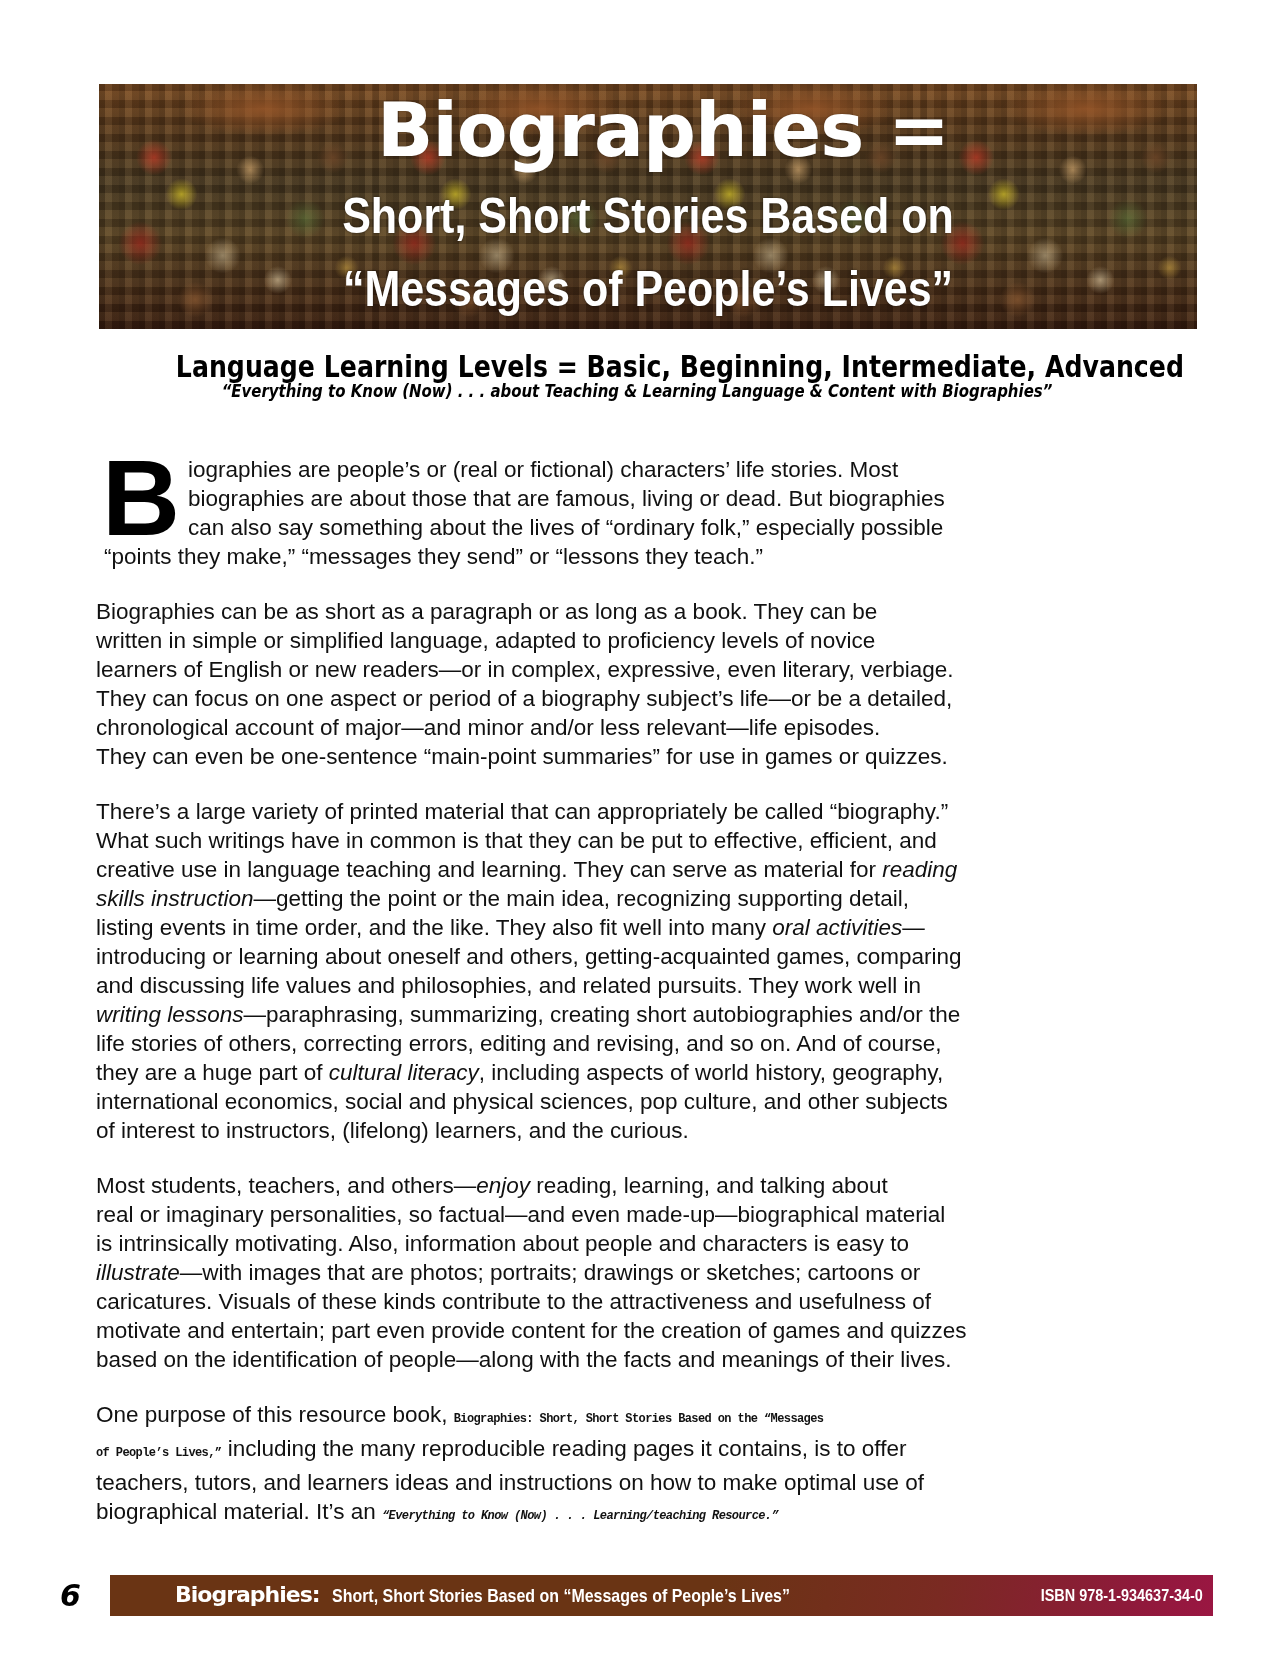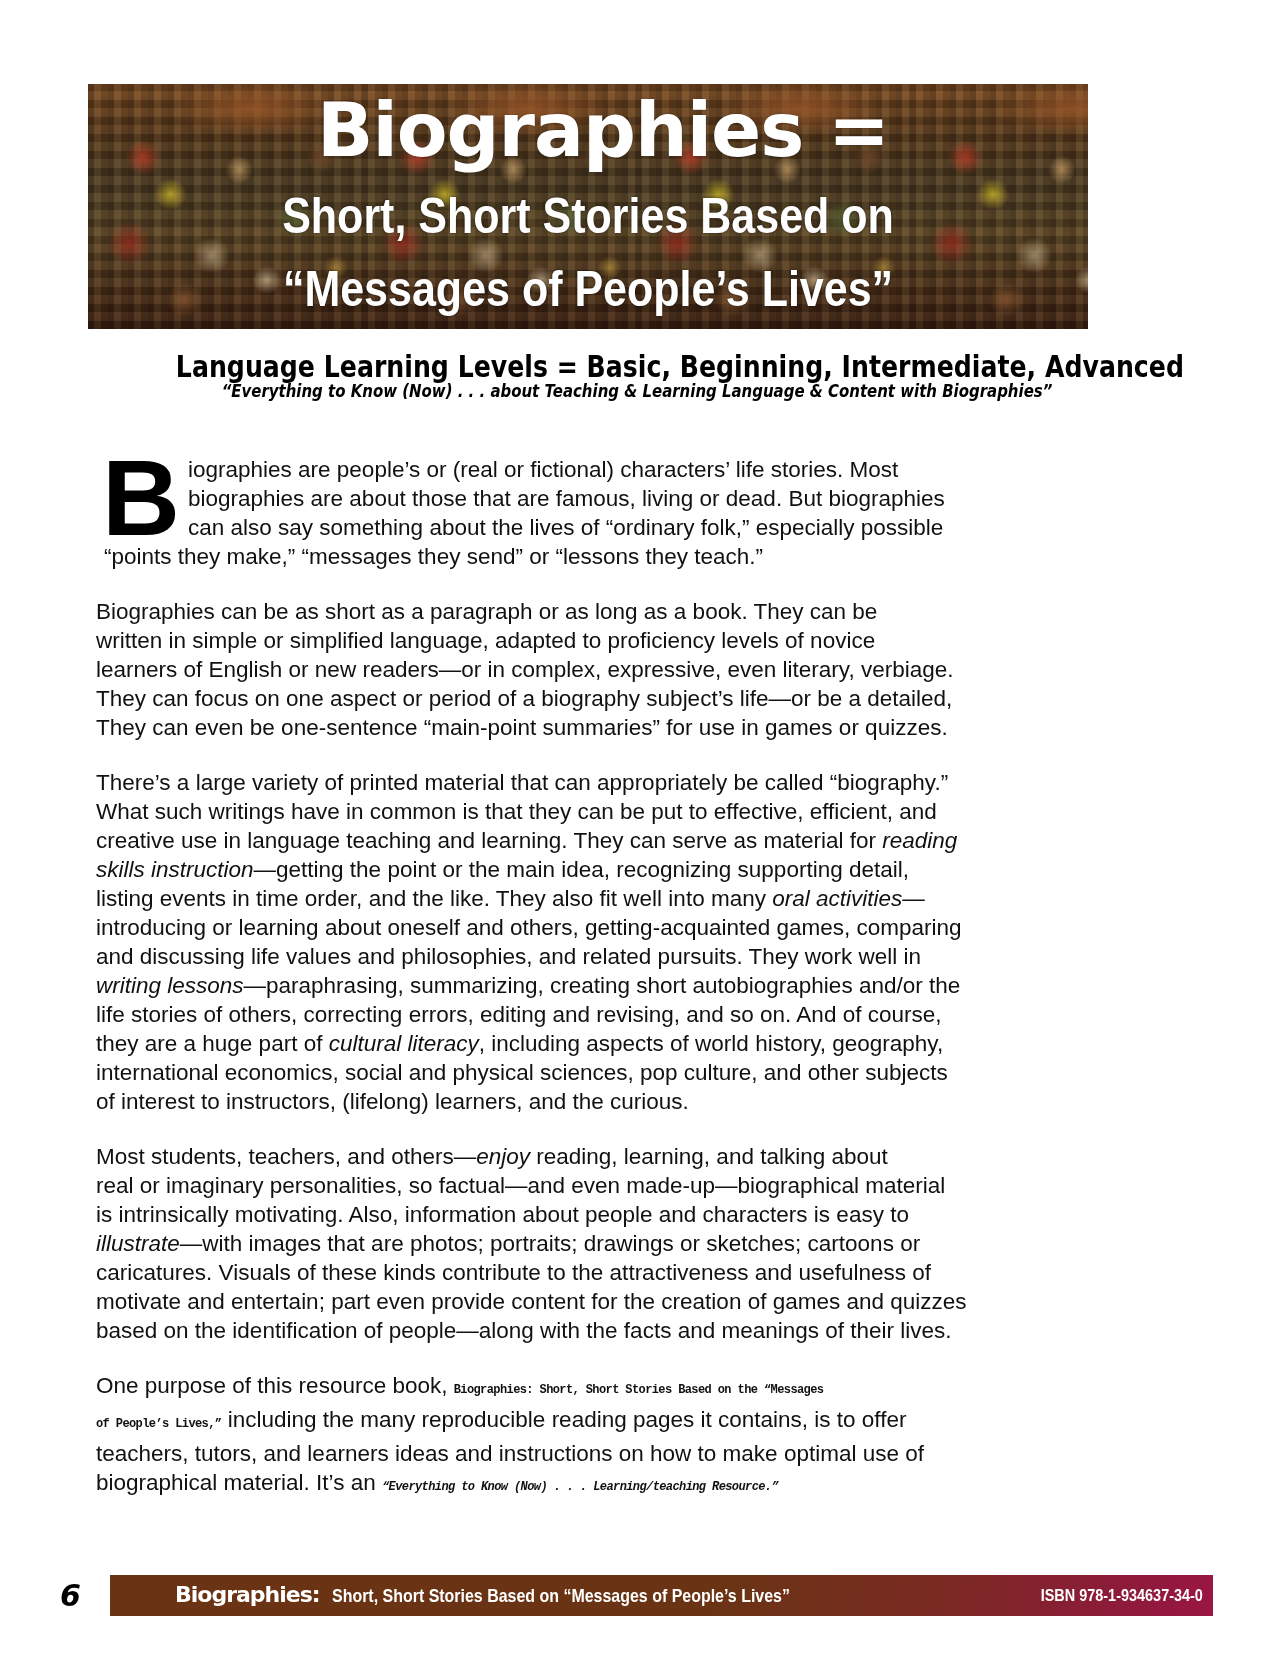--- a/index.html
+++ b/index.html
@@ -1,20 +1,20 @@
 <!DOCTYPE html>
 <html><head>
 <meta charset="utf-8">
 <style>
   html, body { margin: 0; padding: 0; background: #ffffff; }
   body { width: 1275px; height: 1662px; position: relative; overflow: hidden;
          font-family: "Liberation Sans", sans-serif; color: #111; }
 
   
-  .banner { position: absolute; left: 88px; top: 84px; width: 1000px; height: 245px; overflow: hidden;
+  .banner { position: absolute; left: 99px; top: 84px; width: 1098px; height: 245px; overflow: hidden;
             background: #a21caf; }
   .banner .tile { position: absolute; top: 0; height: 245px; width: 275px;
     background:
       radial-gradient(ellipse 120px 40px at 60% 10%, rgba(150,85,40,.85), rgba(0,0,0,0) 70%),
       radial-gradient(circle 18px at 20% 30%, rgba(200,60,40,.7), rgba(0,0,0,0) 100%),
       radial-gradient(circle 16px at 30% 45%, rgba(210,190,40,.75), rgba(0,0,0,0) 100%),
       radial-gradient(circle 14px at 55% 35%, rgba(225,180,120,.6), rgba(0,0,0,0) 100%),
       radial-gradient(circle 20px at 75% 55%, rgba(90,120,60,.55), rgba(0,0,0,0) 100%),
       radial-gradient(circle 22px at 15% 65%, rgba(170,40,30,.65), rgba(0,0,0,0) 100%),
       radial-gradient(circle 18px at 45% 70%, rgba(220,200,160,.55), rgba(0,0,0,0) 100%),
@@ -99,20 +99,21 @@
     <span class="ln">biographies are about those that are famous, living or dead. But biographies</span>
     <span class="ln">can also say something about the lives of “ordinary folk,” especially possible</span>
     <span class="ln" style="clear:both">“points they make,” “messages they send” or “lessons they teach.”</span>
   </p>
 
   <p>
     <span class="ln">Biographies can be as short as a paragraph or as long as a book. They can be</span>
     <span class="ln">written in simple or simplified language, adapted to proficiency levels of novice</span>
     <span class="ln">learners of English or new readers—or in complex, expressive, even literary, verbiage.</span>
     <span class="ln">They can focus on one aspect or period of a biography subject’s life—or be a detailed,</span>
+    <span class="ln">chronological account of major—and minor and/or less relevant—life episodes.</span>
     <span class="ln">They can even be one-sentence “main-point summaries” for use in games or quizzes.</span>
   </p>
 
   <p>
     <span class="ln">There’s a large variety of printed material that can appropriately be called “biography.”</span>
     <span class="ln">What such writings have in common is that they can be put to effective, efficient, and</span>
     <span class="ln"><span>creative use in language teaching and learning. They can serve as material for </span><em>reading</em></span>
     <span class="ln"><em>skills instruction</em><span>—getting the point or the main idea, recognizing supporting detail,</span></span>
     <span class="ln"><span>listing events in time order, and the like. They also fit well into many </span><em>oral activities</em><span>—</span></span>
     <span class="ln">introducing or learning about oneself and others, getting-acquainted games, comparing</span>

